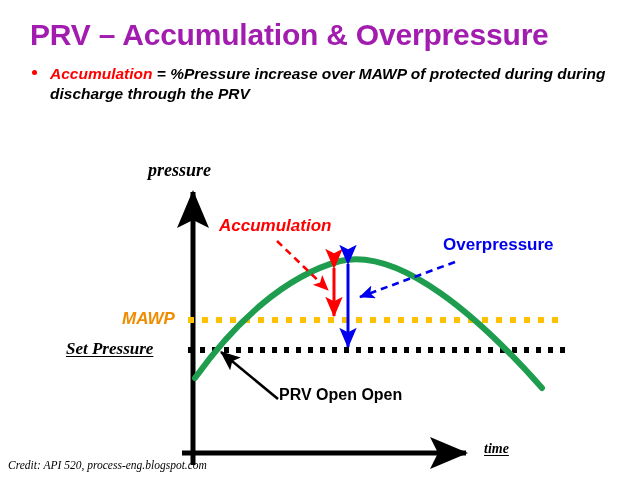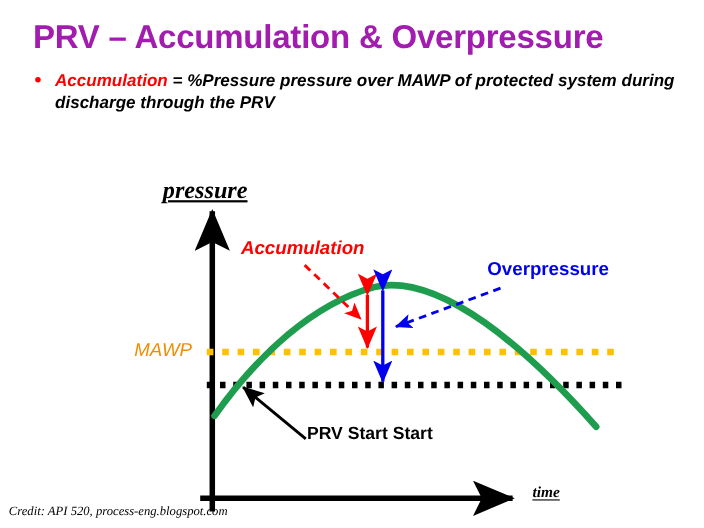--- a/index.html
+++ b/index.html
@@ -73,42 +73,41 @@
 
   
   .chart-label { position: absolute; white-space: nowrap; }
 
   #label-pressure {
     left: 148px;
     top: 160px;
     font-family: "Liberation Serif", serif;
     font-style: italic;
     font-weight: bold;
-    font-size: 22px;
-    color: #000000;
-    text-decoration: underline;
+    font-size: 18px;
+    color: #000000;
     text-underline-offset: 2px;
   }
   #label-time {
     left: 484px;
     top: 441px;
     font-family: "Liberation Serif", serif;
     font-style: italic;
     font-weight: bold;
     font-size: 14px;
     color: #000000;
     text-decoration: underline;
     text-underline-offset: 2px;
   }
   #label-mawp {
     left: 122px;
     top: 309px;
     font-family: "Liberation Sans", sans-serif;
     font-style: italic;
-    font-weight: normal;
+    font-weight: bold;
     font-size: 17px;
     color: #f08c00;
   }
   #label-setpressure {
     left: 66px;
     top: 339px;
     font-family: "Liberation Serif", serif;
     font-style: italic;
     font-weight: bold;
     font-size: 17px;
@@ -157,21 +156,21 @@
 <body>
 
 <div id="slide">
 
   <div id="title">PRV – Accumulation &amp; Overpressure</div>
 
   <div id="bullets">
 
     <div class="bullet-row">
       <span class="bullet-dot red"></span>
-      <span class="term-red">Accumulation</span><span> = %Pressure pressure over MAWP of protected system during discharge through the PRV</span>
+      <span class="term-red">Accumulation</span><span> = %Pressure increase over MAWP of protected during during discharge through the PRV</span>
     </div>
 
 
   </div>
 
   <svg id="chart" viewBox="0 0 640 480">
 
     <defs>
       <marker id="arrow-black" markerWidth="9" markerHeight="9" refX="7.2" refY="3.2" orient="auto" markerUnits="strokeWidth">
         <path d="M0,0 L7.6,3.2 L0,6.4 L1.6,3.2 Z" fill="#000000"></path>
@@ -211,22 +210,23 @@
     <line x1="278" y1="399" x2="221" y2="352" stroke="#000000" stroke-width="2.6" marker-end="url(#arrow-black)"></line>
 
   </svg>
 
   <div class="chart-label" id="label-pressure">pressure</div>
 
   <div class="chart-label" id="label-time">time</div>
 
   <div class="chart-label" id="label-mawp">MAWP</div>
 
+  <div class="chart-label" id="label-setpressure">Set Pressure</div>
 
   <div class="chart-label" id="label-accumulation">Accumulation</div>
 
   <div class="chart-label" id="label-overpressure">Overpressure</div>
 
-  <div class="chart-label" id="label-prvstartopen">PRV Start Start</div>
+  <div class="chart-label" id="label-prvstartopen">PRV Open Open</div>
 
   <div id="credit">Credit: API 520, process-eng.blogspot.com</div>
 
 </div>
 
 </body></html>

